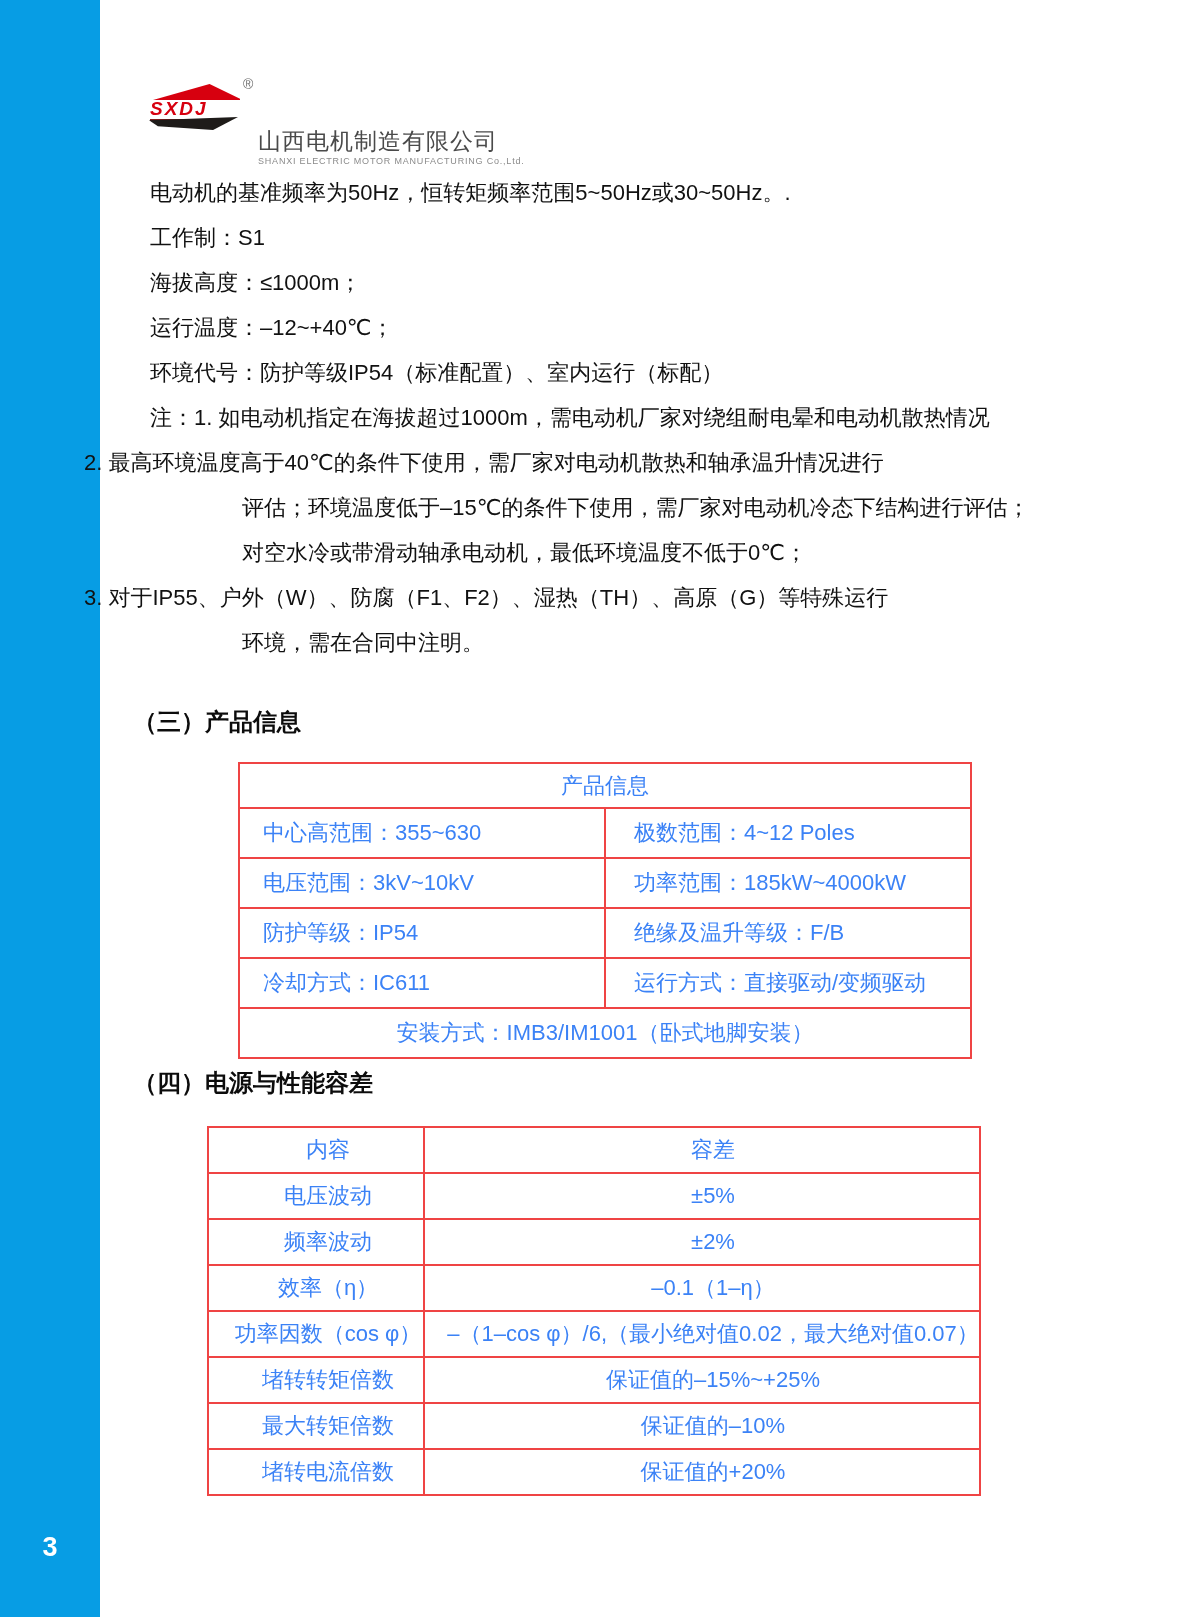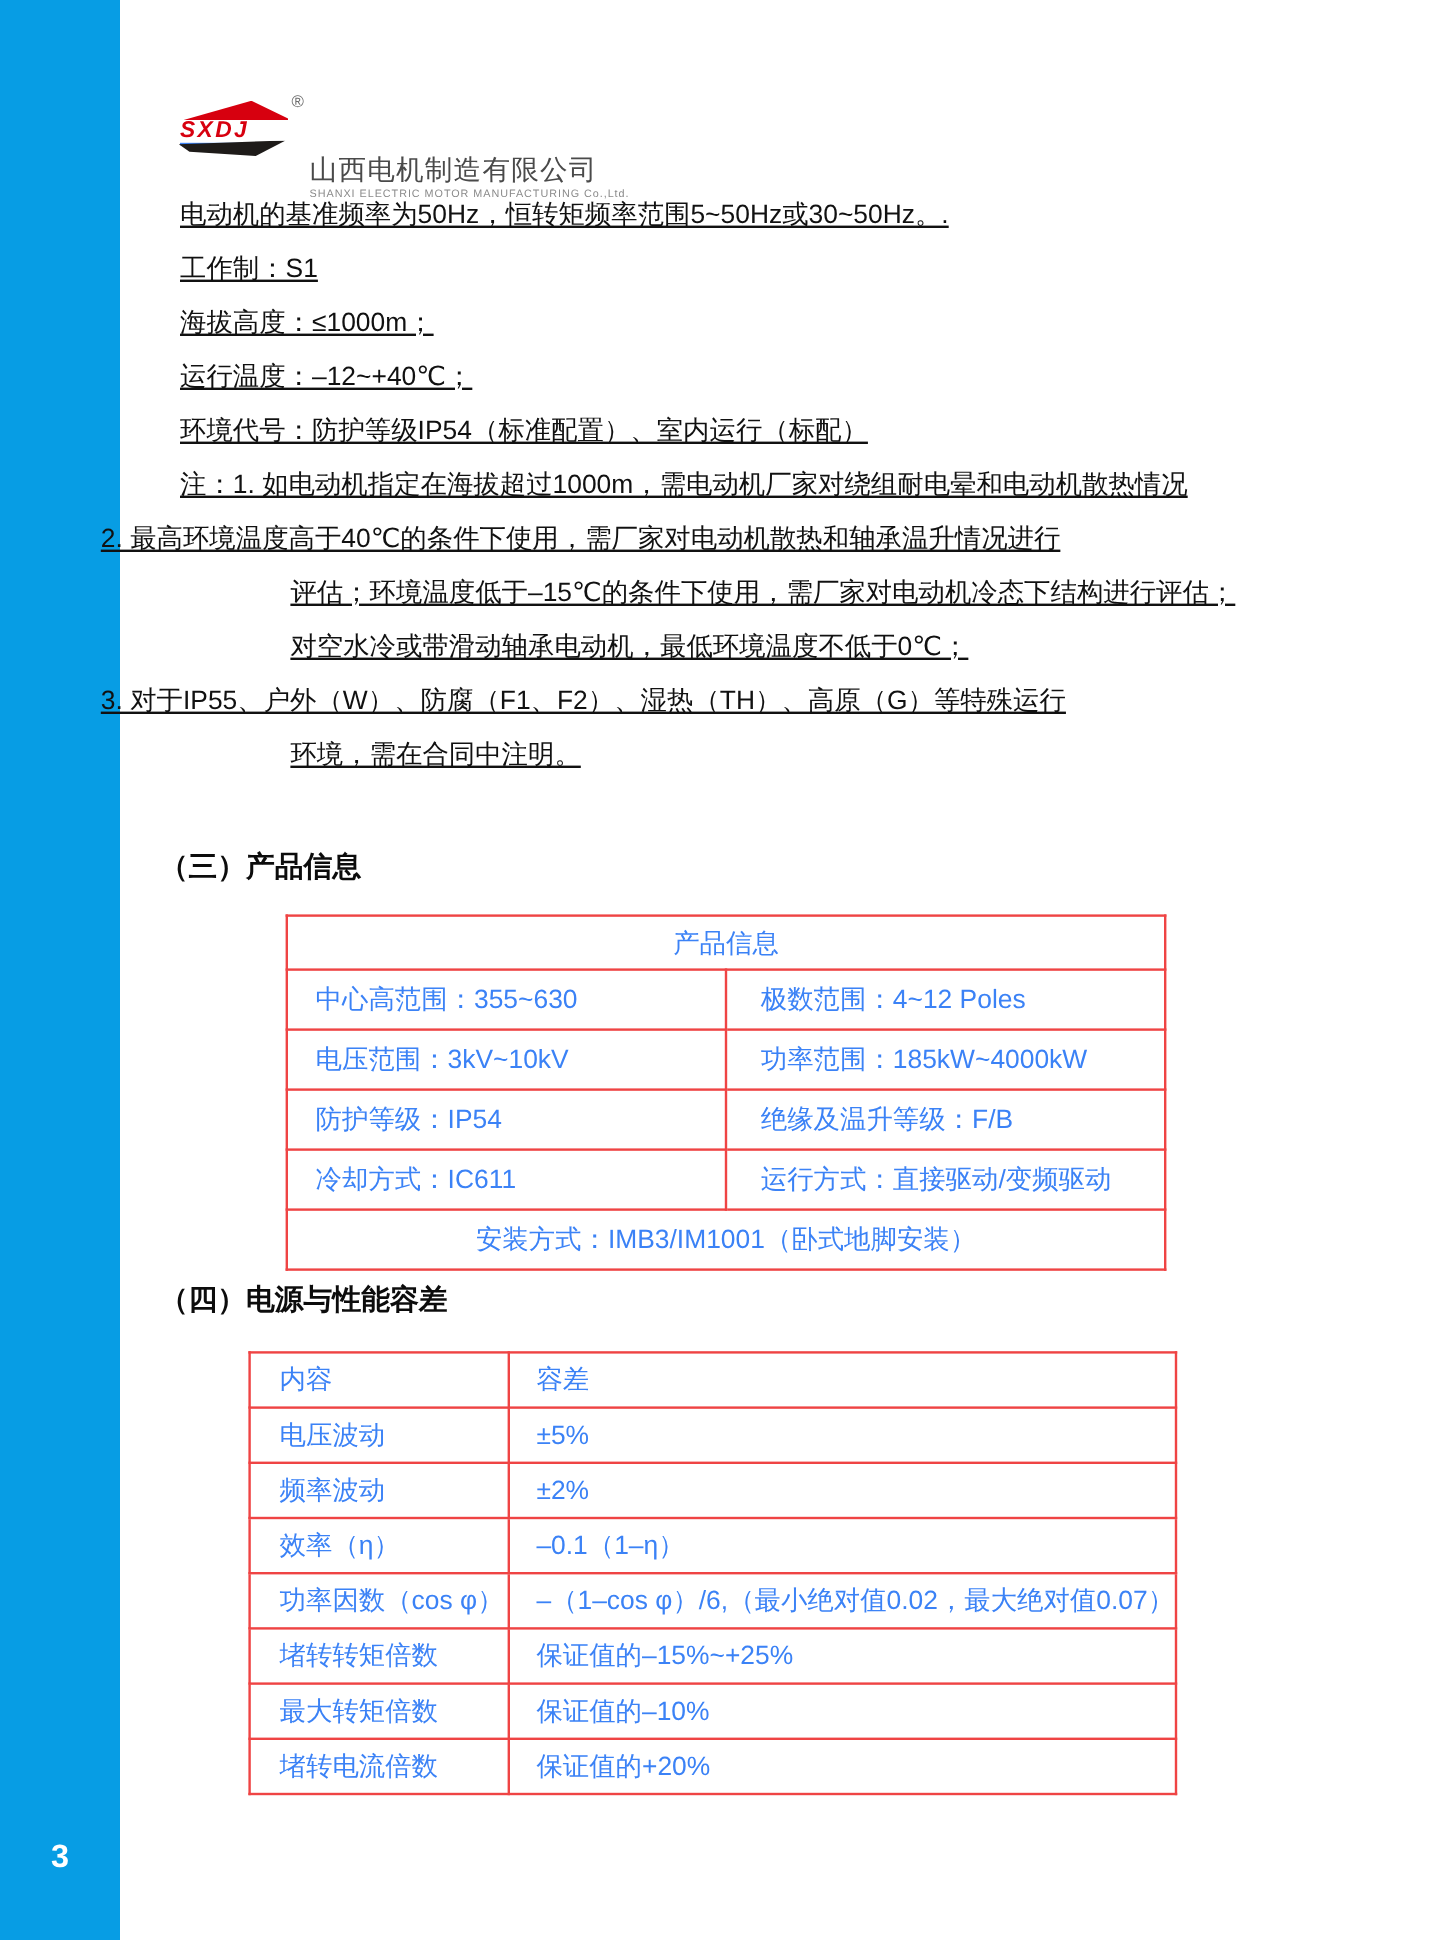--- a/index.html
+++ b/index.html
@@ -39,39 +39,39 @@
   .logo-roof {
     position: absolute; left: 8px; top: 0; width: 87px; height: 16px;
     background: #d7000f;
     -webkit-clip-path: polygon(0% 100%, 65% 0%, 100% 92%, 100% 100%);
     clip-path: polygon(0% 100%, 65% 0%, 100% 92%, 100% 100%);
   }
   .logo-abbr {
     position: absolute; left: 5px; top: 15px;
     font-size: 19px; font-weight: 900; font-style: italic;
     letter-spacing: 2px; color: #d7000f;
-    border-bottom: 2px solid #3b82f6;
+    border-bottom: 2px solid #7f1d1d;
     line-height: 20px;
   }
   .logo-base {
     position: absolute; left: 4px; bottom: 0; width: 89px; height: 13px;
     background: #1e1b19;
     -webkit-clip-path: polygon(0% 25%, 100% 0%, 72% 100%, 10% 72%);
     clip-path: polygon(0% 25%, 100% 0%, 72% 100%, 10% 72%);
   }
   .logo-reg {
     position: absolute; left: 243px; top: 76px;
     font-size: 14px; color: #6e6e6e;
   }
   .company { position: absolute; left: 258px; top: 88px; white-space: nowrap; margin-top: 40px; }
   .company-cn { font-size: 23px; color: #4a4a4a; letter-spacing: 1px; line-height: 26px; }
   .company-en { font-size: 9px;  color: #8a8a8a; letter-spacing: 0.8px; margin-top: 2px; }
 
   
-  .body-text { position: absolute; left: 0; top: 156px; width: 1150px; text-decoration: underline; }
+  .body-text { position: absolute; left: 0; top: 170px; width: 1150px; }
   .line { height: 45px; line-height: 45px; font-size: 22px; white-space: nowrap; color: #111; }
   .line.l0 { padding-left: 150px; }
   .line.l1 { padding-left: 84px; }
   .line.l2 { padding-left: 242px; }
 
   .sec-title {
     position: absolute; left: 133px;
     font-size: 24px; font-weight: bold; color: #0c0c0c;
     white-space: nowrap;
   }
@@ -82,21 +82,21 @@
   table { border-collapse: collapse; table-layout: fixed; }
   td, th { border: 2px solid #ef4444; font-size: 22px; font-weight: normal; color: #3b82f6; white-space: nowrap; overflow: hidden; }
 
   .tbl-product { position: absolute; left: 238px; top: 762px; width: 734px; }
   .tbl-product th.t-title { height: 45px; text-align: center; }
   .tbl-product td { height: 50px; padding-left: 23px; text-align: left; }
   .tbl-product td.r { padding-left: 28px; }
   .tbl-product td.t-footer { text-align: center; padding-left: 0; }
 
   .tbl-tol { position: absolute; left: 207px; top: 1126px; width: 774px; }
-  .tbl-tol td { height: 46px; padding-left: 24px; text-align: left; }
+  .tbl-tol td { height: 46px; padding-left: 24px; text-align: center; }
   .tbl-tol col.c-name { width: 216px; }
   .tbl-tol td.v { padding-left: 22px; }
 </style>
 </head>
 <body>
 
 <div class="page">
 
   <div class="accent-bar"></div>
   <div class="page-num">3</div>

